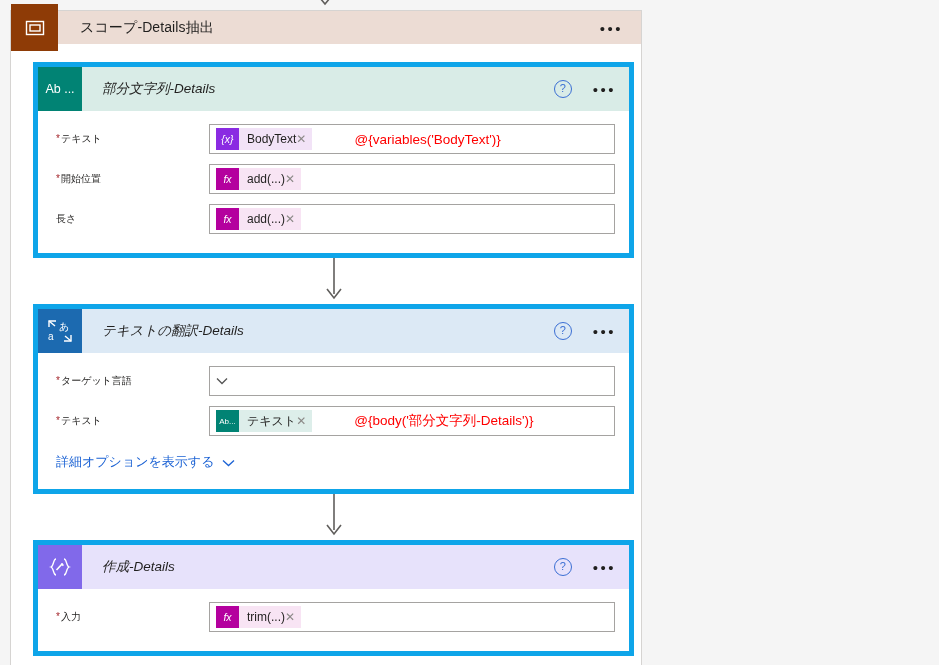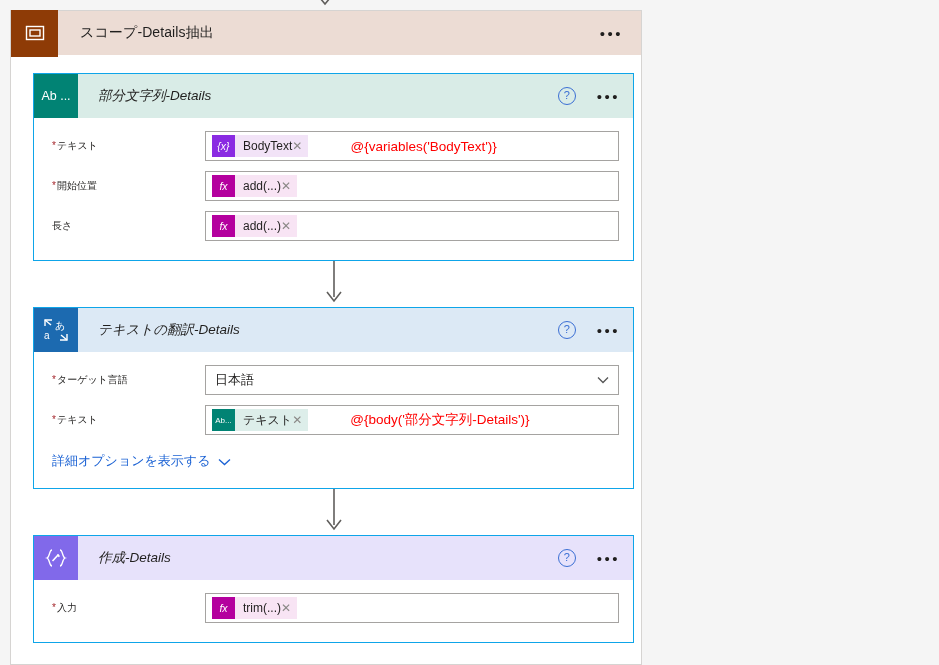--- a/index.html
+++ b/index.html
@@ -41,21 +41,21 @@
     top: 10px;
     width: 632px;
     min-height: 655px;
     background: #ffffff;
     border: 1px solid #d6d4d2;
     box-sizing: border-box;
   }
   .scope-header {
     display: flex;
     align-items: center;
-    height: 44px;
+    height: 33px;
     background: #ecdcd4;
     position: relative;
   }
   .scope-icon {
     width: 47px;
     height: 47px;
     background: #8e3b06;
     display: flex;
     align-items: center;
     justify-content: center;
@@ -78,21 +78,21 @@
     padding: 2px 6px;
     cursor: pointer;
   }
 
   .scope-body {
     padding: 18px 22px 20px 22px;
   }
 
   
   .card {
-    border: 1px solid #0ea5e9;
+    border: 5px solid #0ea5e9;
     background: #ffffff;
     box-sizing: border-box;
     width: 601px;
   }
   .card-header {
     display: flex;
     align-items: center;
     height: 44px;
     position: relative;
   }
@@ -354,21 +354,20 @@
           </div>
         </div>
         <div class="card-body">
 
           
           <div class="row">
             <div class="row-label">
               <span class="req">*</span><span>ターゲット言語</span>
             </div>
             <div class="field inset">
-              <span class="select-text">日本語</span>
               <span class="chevron">
                 <svg width="12" height="8" viewBox="0 0 12 8">
                   <path d="M1 1.5 L6 6.5 L11 1.5" fill="none" stroke="#555" stroke-width="1.3"></path>
                 </svg>
               </span>
             </div>
           </div>
 
           
           <div class="row">

